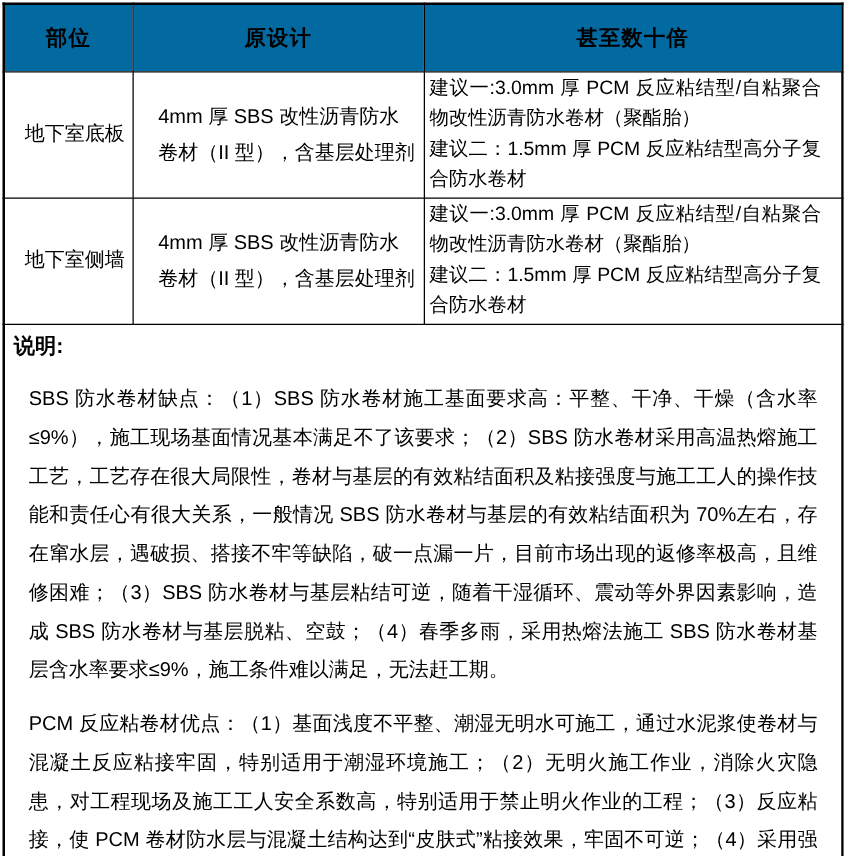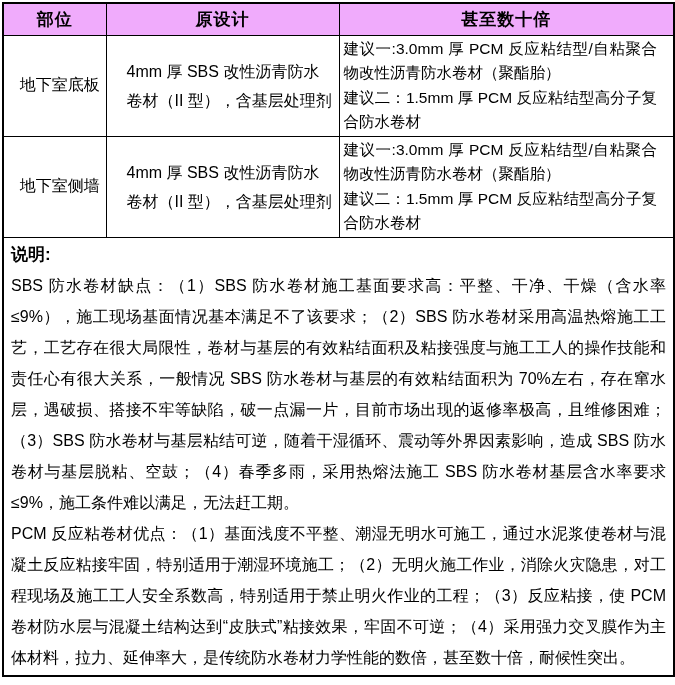--- a/index.html
+++ b/index.html
@@ -21,22 +21,22 @@
   table.opt-table col.c1 { width: 103px; }
   table.opt-table col.c2 { width: 233px; }
   table.opt-table col.c3 { width: 335px; }
   table.opt-table th, table.opt-table td {
     border: 1px solid #000;
     box-sizing: border-box;
     vertical-align: middle;
     overflow: hidden;
   }
   th.hdr {
-    background: #f0abfc;
-    height: 32px;
+    background: #0369a1;
+    height: 54px;
     font-size: 17px;
     font-weight: bold;
     text-align: center;
     letter-spacing: 1px;
   }
   td.part-cell {
     height: 98px;
     text-align: center;
     font-size: 16px;
     padding-left: 11px;
@@ -58,21 +58,21 @@
   td.sugg-cell .sline { text-align: justify; }
   td.note-cell {
     vertical-align: top;
     padding: 1px 7px 2px 7px;
     font-size: 16px;
     line-height: 31px;
     height: 436px;
   }
   .note-label { font-weight: bold; font-size: 17px; }
   .note-cell p {
-    margin: 0;
+    margin: 12px;
     text-align: justify;
     text-justify: inter-ideograph;
   }
 </style>
 </head>
 <body>
 
 <div class="doc">
   <table class="opt-table">
     <colgroup>

